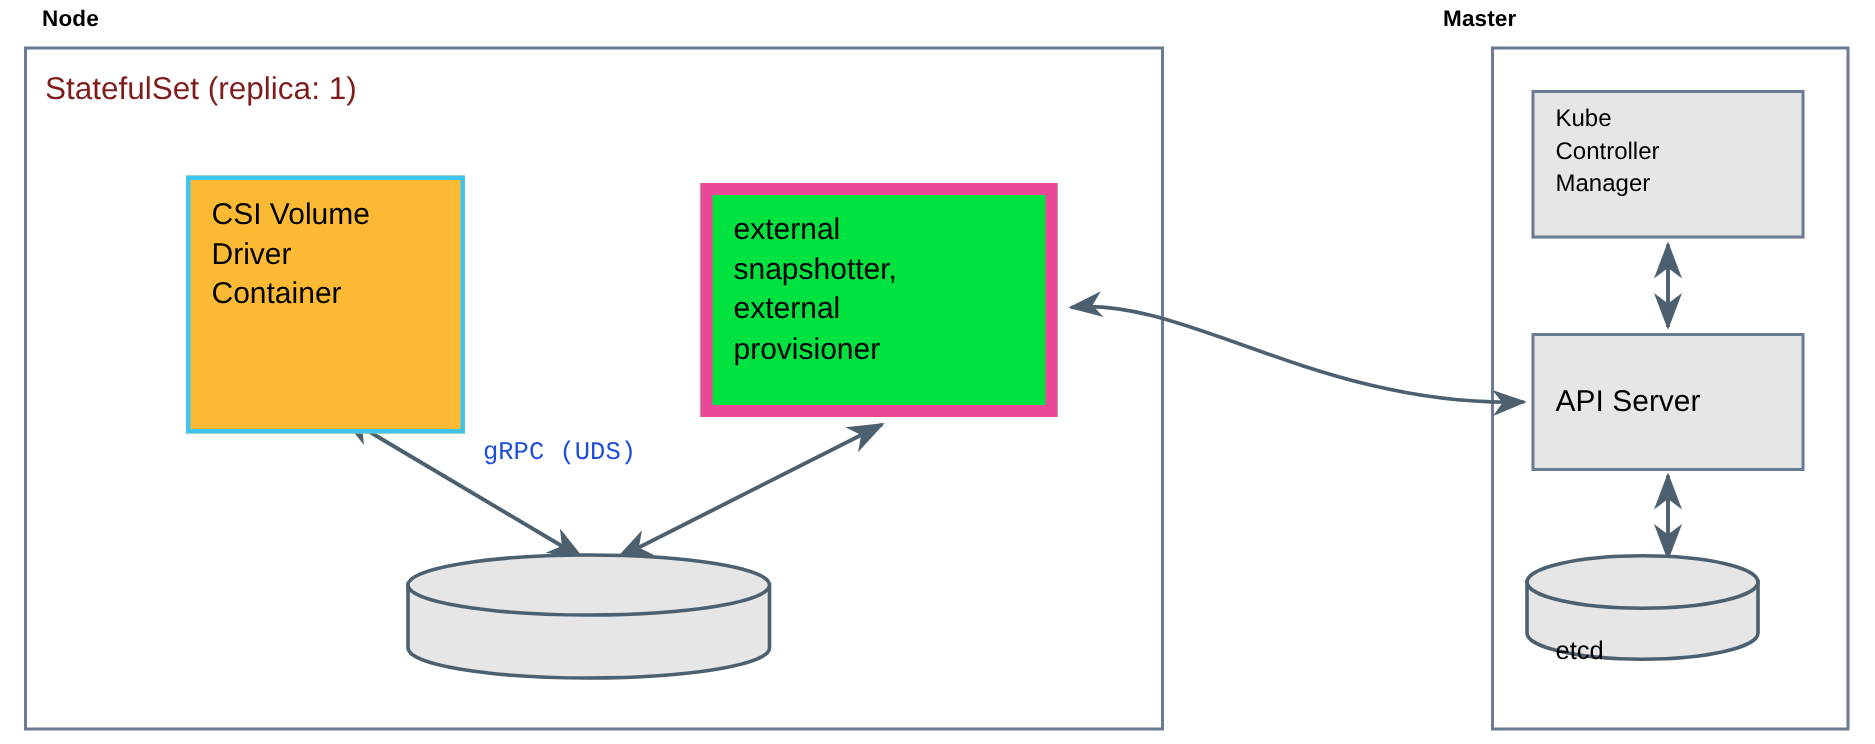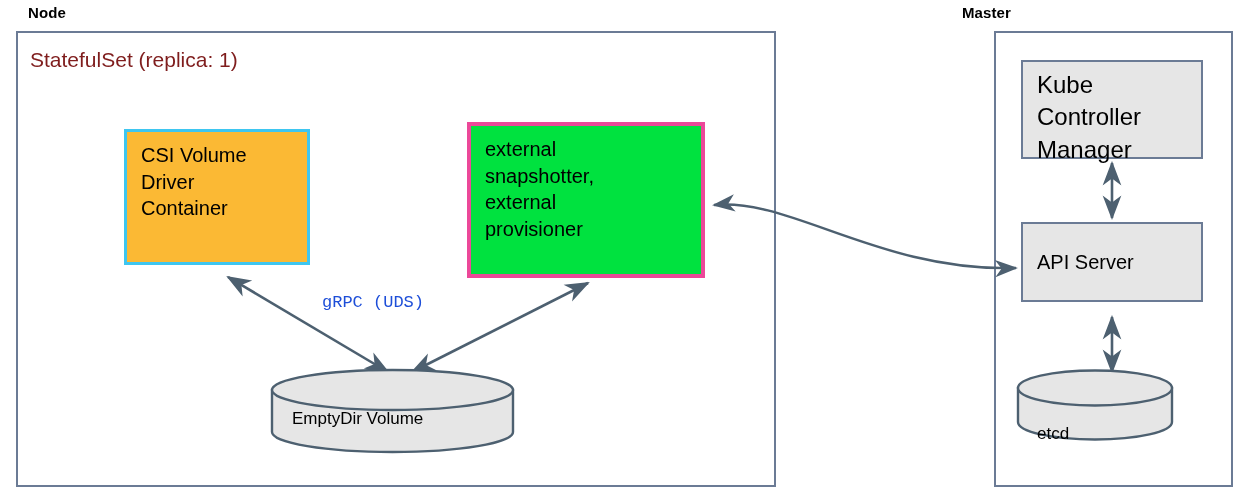--- a/index.html
+++ b/index.html
@@ -60,28 +60,28 @@
     color: #000000;
     padding: 10px 0 0 14px;
     white-space: pre-line;
   }
   .csi-box {
     background: #fbb934;
     border: 3px solid #3ec6f0;
   }
   .green-box {
     background: #00e23f;
-    border: 4px solid #ec4899;
+    border: 8px solid #ec4899;
   }
   .master-node-box {
     background: #e6e6e6;
     border: 2px solid #6b7b95;
   }
   .master-node-box .node-text {
-    font-size: 24px;
+    font-size: 16px;
     line-height: 1.35;
     padding: 7px 0 0 14px;
   }
   .api-server-box {
     background: #e6e6e6;
     border: 2px solid #6b7b95;
     align-items: center;
   }
   .api-server-box .node-text {
     font-size: 20px;
@@ -156,41 +156,40 @@
       <path d="M272,390 L272,432 A120.5,20 0 0 0 513,432 L513,390 Z" fill="#e6e6e6" stroke="#4d6070" stroke-width="2.4"></path>
       <ellipse cx="392.5" cy="390" rx="120.5" ry="20" fill="#e6e6e6" stroke="#4d6070" stroke-width="2.4"></ellipse>
     </g>
 
     <g>
       <path d="M1018,388 L1018,422 A77,17.5 0 0 0 1172,422 L1172,388 Z" fill="#e6e6e6" stroke="#4d6070" stroke-width="2.4"></path>
       <ellipse cx="1095" cy="388" rx="77" ry="17.5" fill="#e6e6e6" stroke="#4d6070" stroke-width="2.4"></ellipse>
     </g>
   </svg>
 
-  <div class="cylinder-label" style="left:292px; top:409px;">EmptyDir Volume</div>
   <div class="cylinder-label" style="left:1037px; top:400px;margin-top:24px;">etcd</div>
 
-  <div class="node-box csi-box" style="left:124px; top:117px; width:186px; height:136px;margin-top:12px;">
+  <div class="node-box csi-box" style="left:124px; top:117px; width:186px; height:172px;">
     <div class="node-text">CSI Volume
 Driver
 Container</div>
   </div>
 
   <div class="node-box green-box" style="left:467px; top:122px; width:238px; height:156px;">
     <div class="node-text">external
 snapshotter,
 external
 provisioner</div>
   </div>
 
   <div class="node-box master-node-box" style="left:1021px; top:60px; width:182px; height:99px;">
     <div class="node-text">Kube
 Controller
 Manager</div>
   </div>
 
-  <div class="node-box master-node-box api-server-box" style="left:1021px; top:222px; width:182px; height:80px;">
+  <div class="node-box master-node-box api-server-box" style="left:1021px; top:222px; width:182px; height:92px;">
     <div class="node-text">API Server</div>
   </div>
 
   <div class="edge-label" style="left:322px; top:293px;">gRPC (UDS)</div>
 
 </div>
 
 </body></html>

